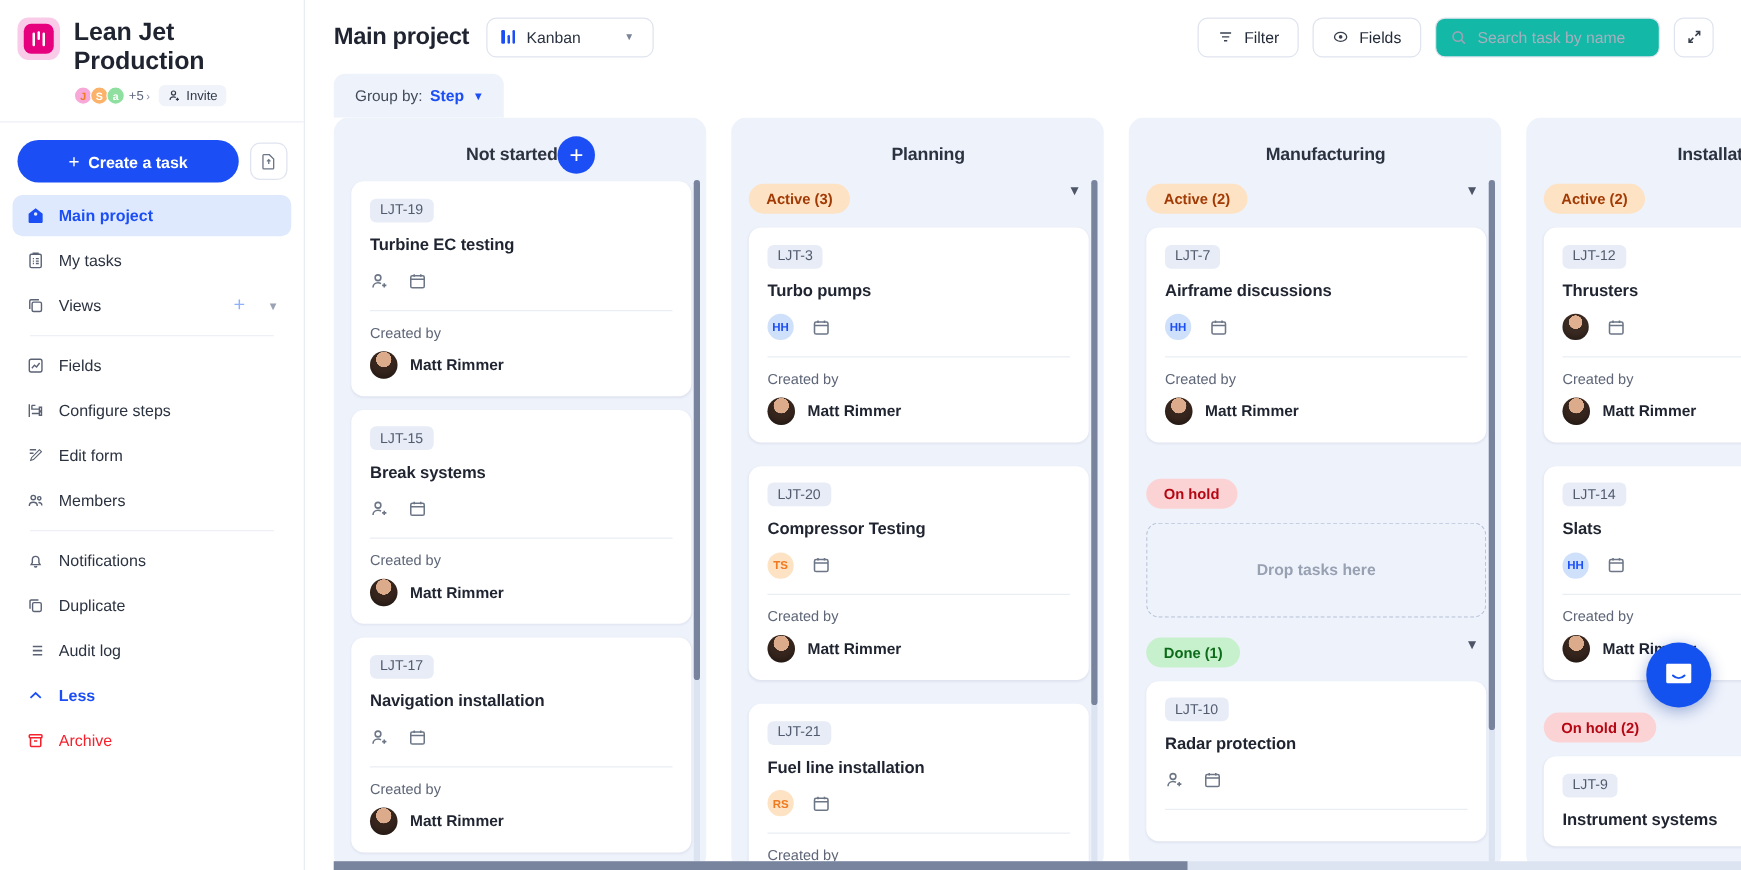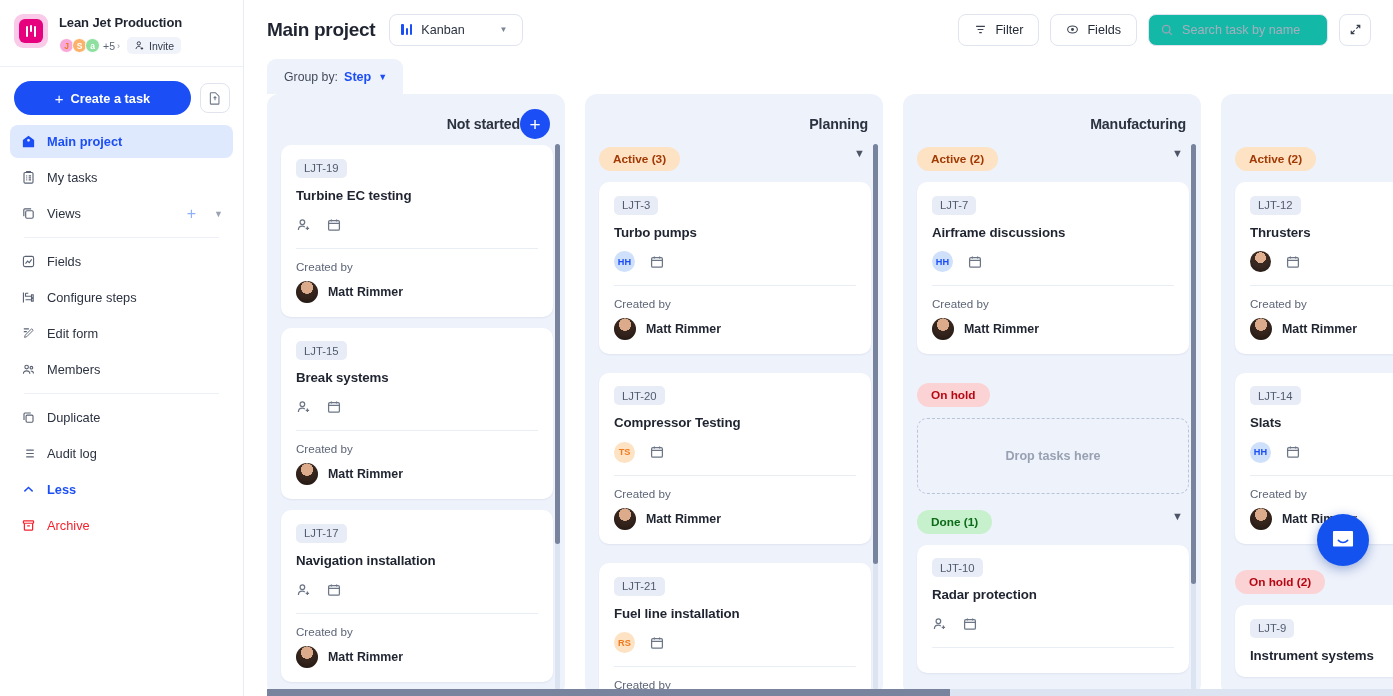--- a/index.html
+++ b/index.html
@@ -32,21 +32,21 @@
   .ws-logo-inner {
     width: 24px; height: 24px; border-radius: 6px;
     background: #e6007e;
     display: flex; align-items: center; justify-content: center; gap: 1.5px;
   }
   .ws-logo-inner i { display:block; width: 2.5px; background: #fff; border-radius: 1px; }
   .ws-logo-inner i:nth-child(1) { height: 11px; }
   .ws-logo-inner i:nth-child(2) { height: 7px; align-self: flex-start; margin-top:6px; }
   .ws-logo-inner i:nth-child(3) { height: 11px; }
   .ws-meta { padding-top: 1px; }
-  .ws-title { font-size: 13px; font-weight: 700; color: #1f2430; letter-spacing: -0.1px; }
+  .ws-title { font-size: 20px; font-weight: 700; color: #1f2430; letter-spacing: -0.1px; }
   .ws-row { display: flex; align-items: center; gap: 7px; margin-top: 7px; }
   .avatars { display: flex; align-items: center; }
   .av-chip {
     width: 15px; height: 15px; border-radius: 50%;
     font-size: 8.5px; font-weight: 700; color: #fff;
     display: flex; align-items: center; justify-content: center;
     margin-right: -2px; border: 1.2px solid #fff;
   }
   .av-more { font-size: 10.5px; color: #5b6477; margin-left: 5px; font-weight: 500;}
   .av-arrow { font-size: 9px; color: #8a93a6; margin-left: 2px; }
@@ -148,21 +148,21 @@
   .board-wrap { flex: 1; min-height: 0; position: relative; overflow: hidden; }
   .board {
     display: flex; gap: 20px; padding: 0 0 0 23px; height: 100%;
   }
   .column {
     width: 298px; flex: 0 0 298px; background: #eef2fb;
     border-radius: 12px; padding: 13px 0 0 0; position: relative;
     display: flex; flex-direction: column; min-height: 0;
   }
   .col-head {
-    display: flex; align-items: center; justify-content: flex-end;
+    display: flex; align-items: center; justify-content: center;
     padding: 0 15px 0 32px; height: 34px; flex: 0 0 34px;
   }
   .col-title { font-size: 14.2px; font-weight: 600; color: #2b3240; letter-spacing: -0.15px; }
   .add-fab {
     width: 30px; height: 30px; border-radius: 50%; background: #1c4ef5;
     color: #fff; display: flex; align-items: center; justify-content: center;
     font-size: 19px; font-weight: 300; cursor: pointer; line-height: 1; border: none;
   }
   .col-body { flex: 1; min-height: 0; overflow: hidden; padding: 0 12px 0 14px; position: relative; }
 
@@ -365,20 +365,29 @@
               <circle cx="11.1" cy="6" r="1.4"></circle>
             <path d="M2.6 12.6c0-2 1.5-3.2 3.4-3.2s3.4 1.2 3.4 3.2"></path>
               <path d="M10.4 9.6c1.6 0 2.9 1 2.9 2.6"></path>
           </svg>
         </span>
         <span>Members</span>
       </div>
 
       <div class="nav-sep"></div>
 
+      <div class="nav-item">
+        <span class="ico">
+          <svg viewBox="0 0 16 16" fill="none" stroke="currentColor" stroke-width="1.2">
+            <path d="M4.2 11.4h7.6l-1-1.7V7.2a2.8 2.8 0 0 0-5.6 0v2.5l-1 1.7z"></path>
+              <path d="M6.9 12.7a1.2 1.2 0 0 0 2.2 0"></path>
+          </svg>
+        </span>
+        <span>Notifications</span>
+      </div>
 
       <div class="nav-item">
         <span class="ico">
           <svg viewBox="0 0 16 16" fill="none" stroke="currentColor" stroke-width="1.2">
             <rect x="5.4" y="5.4" width="7.4" height="7.6" rx="1.2"></rect>
               <path d="M3.2 10.6V4.2a1 1 0 0 1 1-1h6.2"></path>
           </svg>
         </span>
         <span>Duplicate</span>
       </div>

